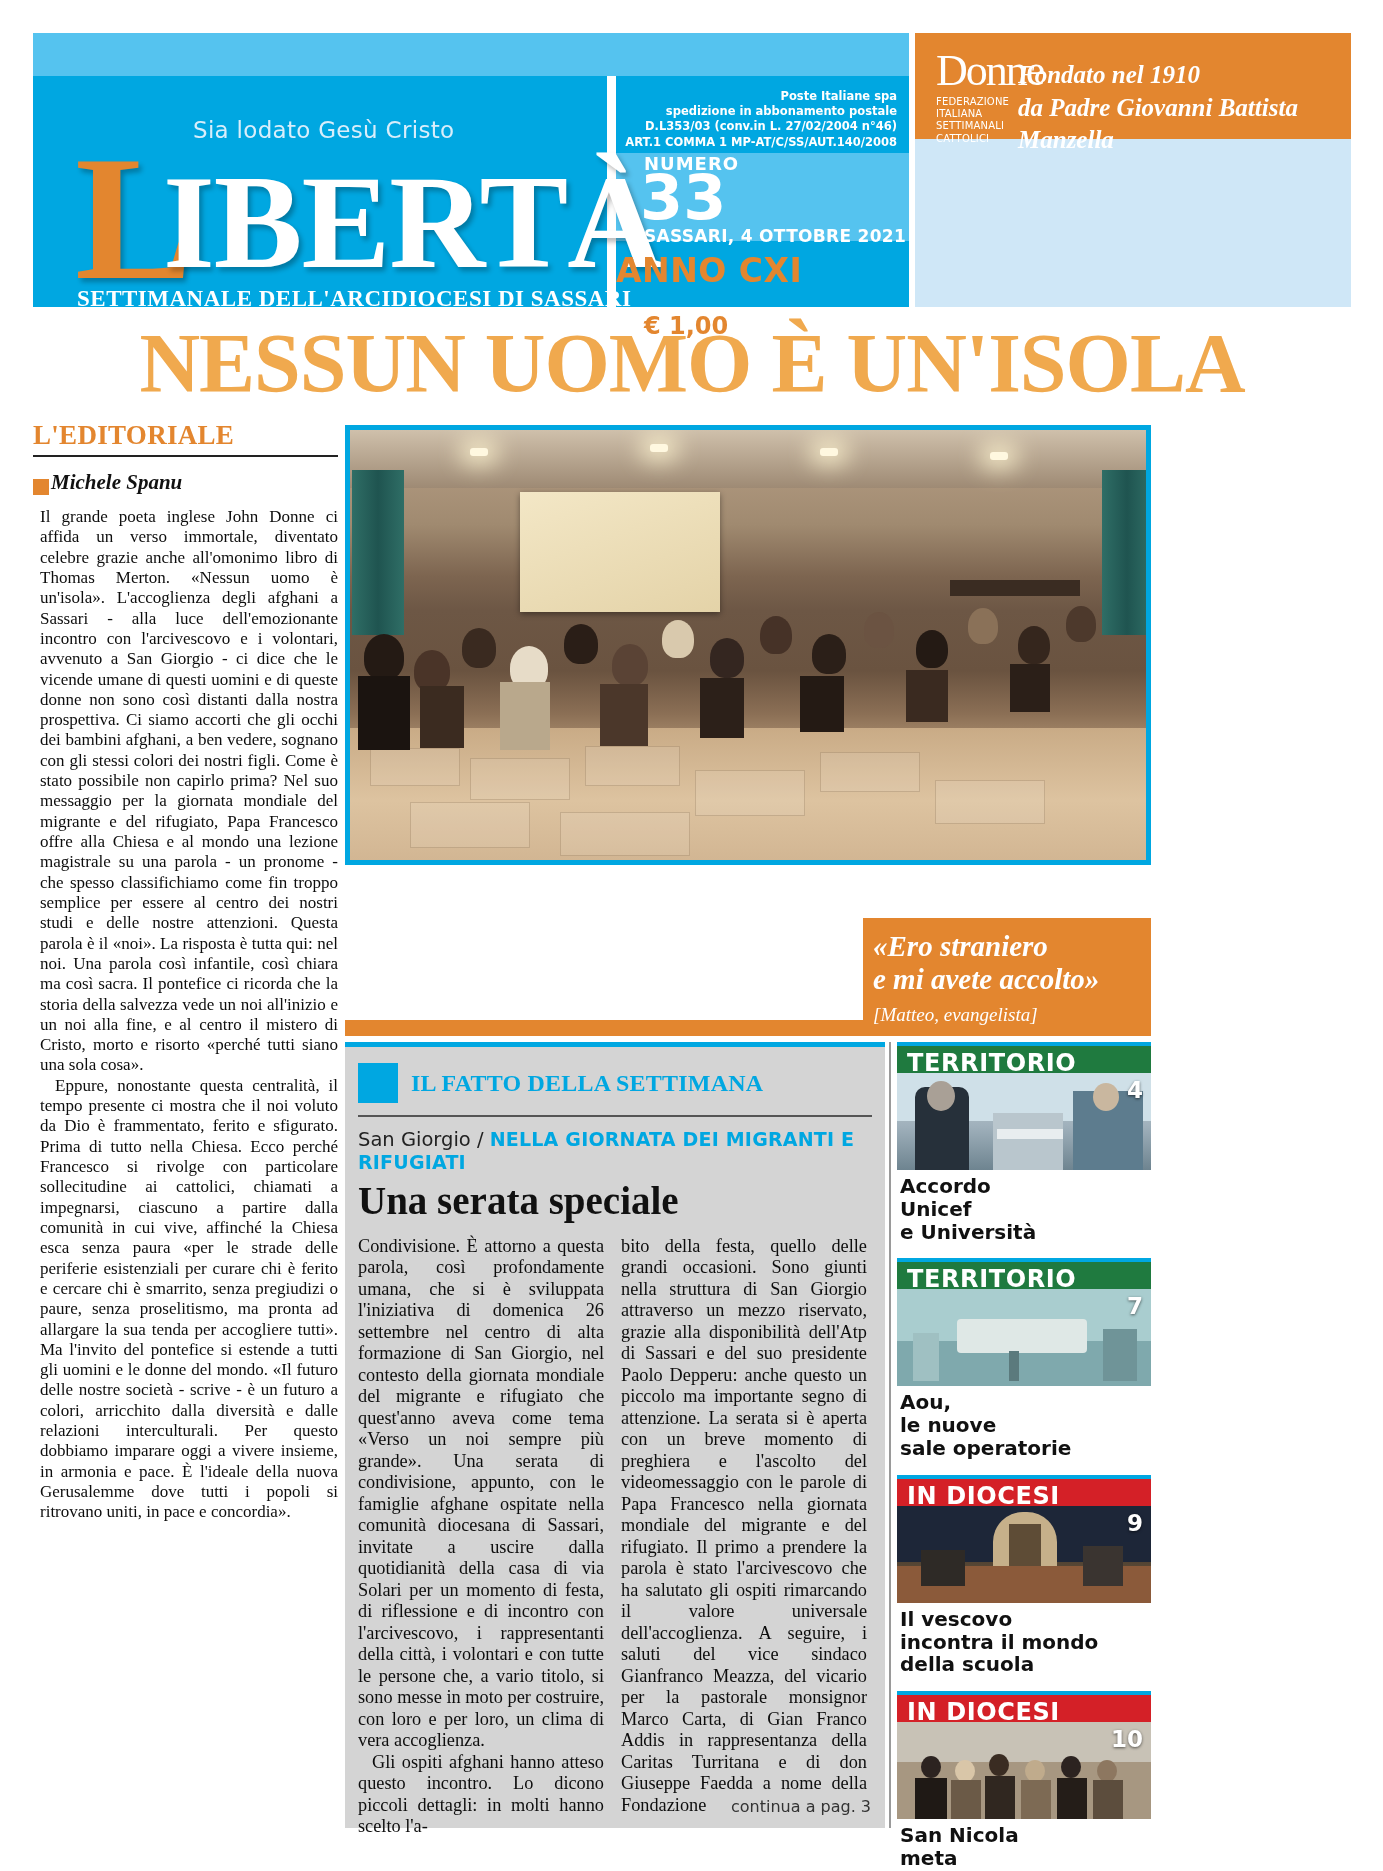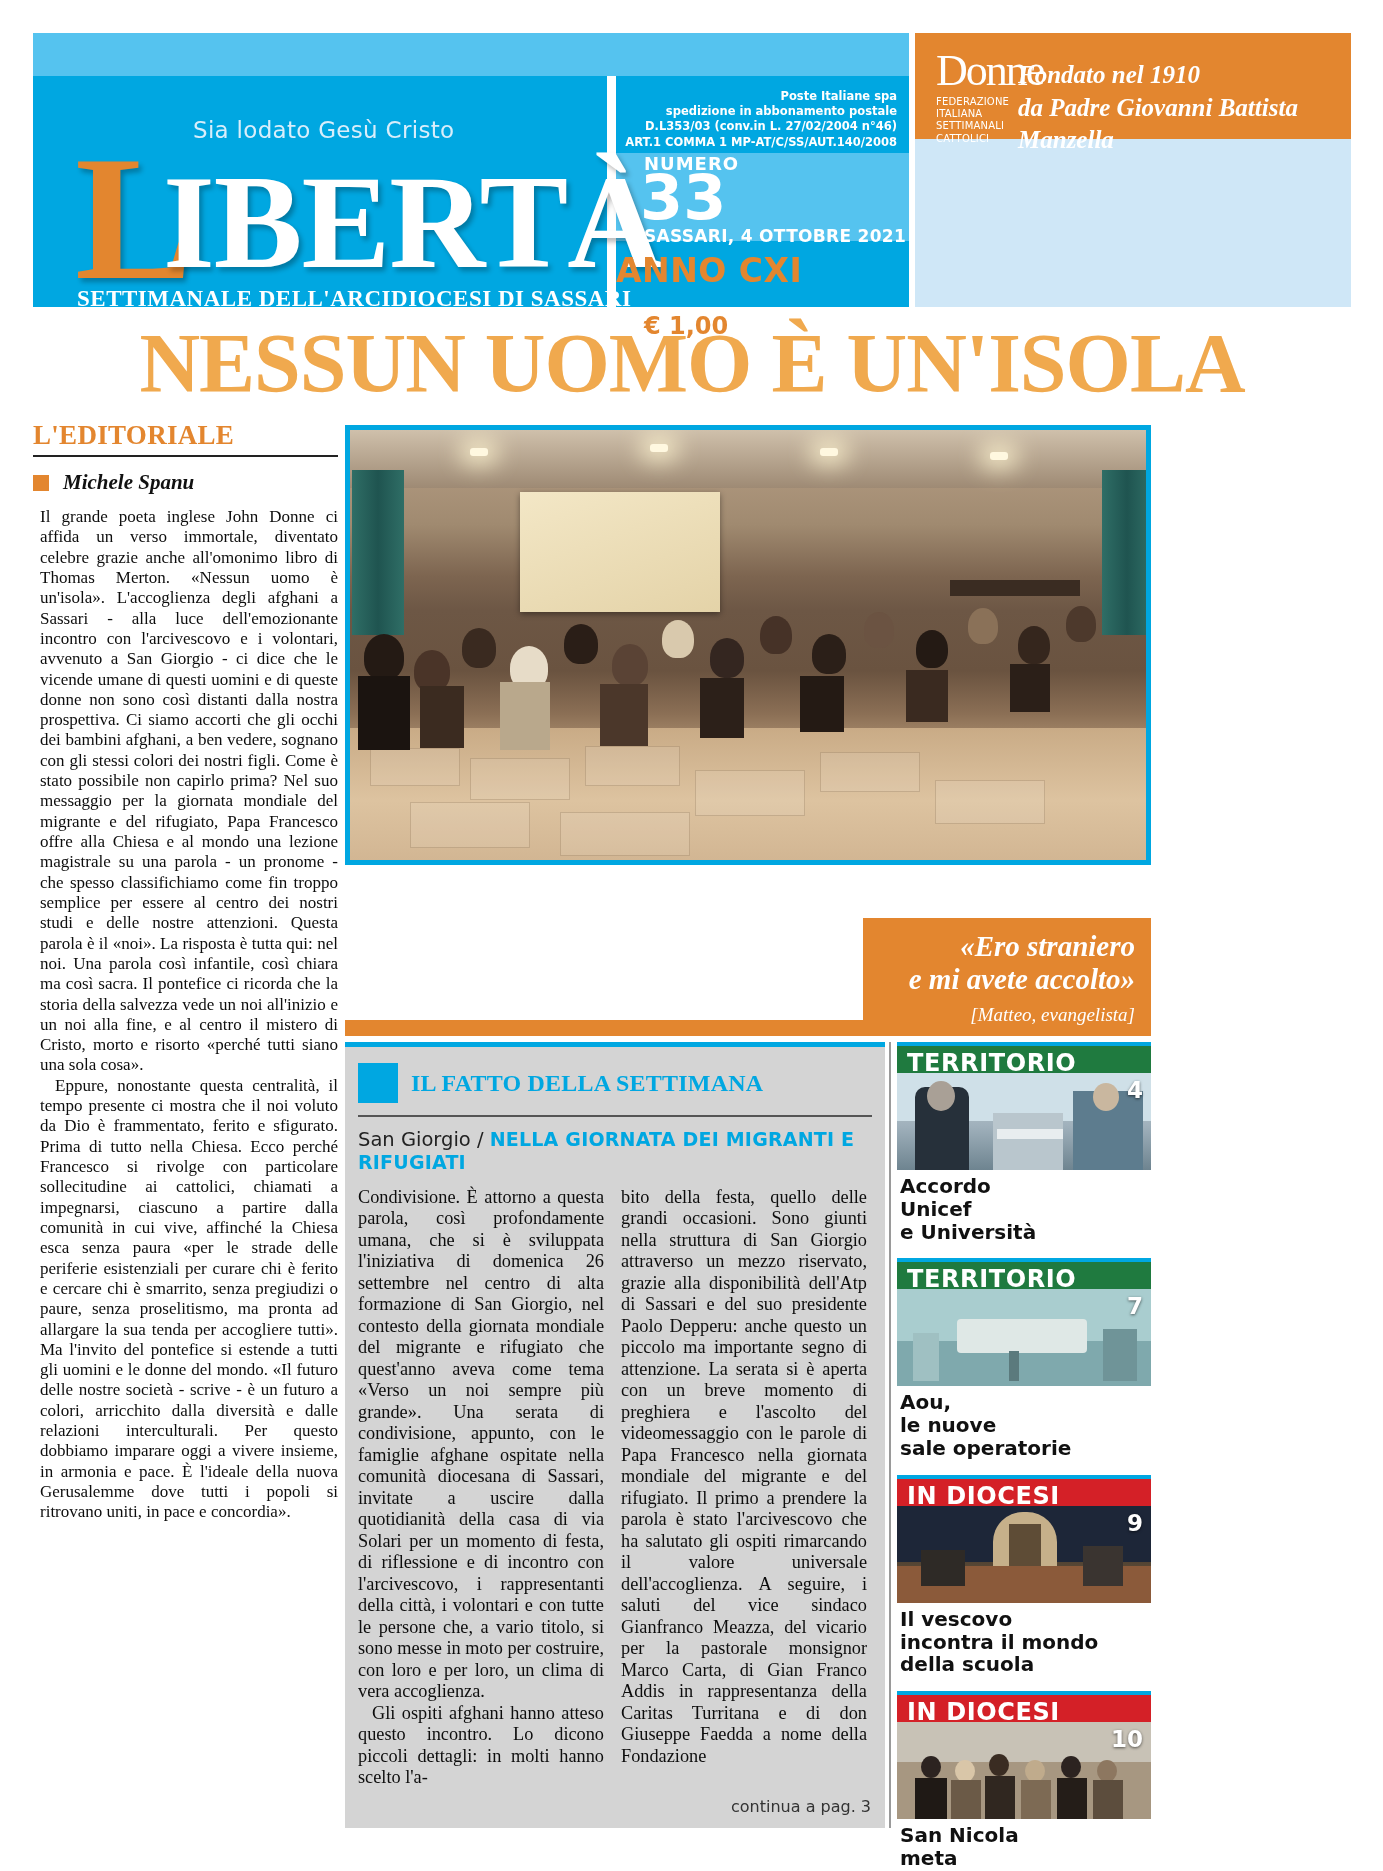--- a/index.html
+++ b/index.html
@@ -103,21 +103,21 @@
     text-align:center;
   }
 
   
   .edit-col { position:absolute; left:33px; top:420px; width:305px; }
   .edit-kicker {
     font-family:"Liberation Serif", serif; font-weight:700; font-size:27px;
     color:#e3862f; letter-spacing:.3px; margin-bottom:4px;
   }
   .edit-rule { width:305px; height:2px; background:#222; margin-bottom:13px; }
-  .edit-author { display:flex; align-items:center; gap:14px; margin-bottom:12px; }
+  .edit-author { display:flex; align-items:flex-end; gap:2px; margin-bottom:12px; }
   .edit-sq { width:16px; height:16px; background:#e3862f; flex:none; }
   .edit-author-name {
     font-family:"Liberation Serif", serif; font-style:italic; font-weight:700;
     font-size:21px; color:#111;
   }
   .edit-body {
     font-family:"Liberation Serif", serif; font-size:17px; line-height:1.195;
     color:#0d0d0d; text-align:justify; hyphens:auto;margin-left:7px;
   }
   .edit-body p { text-indent:15px; }
@@ -141,21 +141,21 @@
   .ph-floor { position:absolute; left:0; bottom:0; width:100%; height:132px;
       background:linear-gradient(180deg,#c9ab86,#ddc3a0 55%,#d2b693);}
   .ph-tile { position:absolute; background:rgba(255,255,255,.10); border:1px solid rgba(120,90,60,.25); }
   .ph-crowd { position:absolute; left:0; top:168px; width:100%; height:175px; }
   .ph-head { position:absolute; border-radius:50% 50% 42% 42%; }
   .ph-table { position:absolute; left:600px; top:150px; width:130px; height:16px;
       background:#3a2c22; }
 
   .photo-caption {
     position:absolute; left:863px; top:918px; width:288px; height:118px;
-    background:#e3862f; color:#ffffff; text-align:right;
+    background:#e3862f; color:#ffffff; text-align:left;
     padding:12px 16px 10px 10px;
     font-family:"Liberation Serif", serif;
   }
   .photo-caption .cap-line {
     font-style:italic; font-weight:700; font-size:29px; line-height:1.14;
   }
   .photo-caption .cap-src {
     font-style:italic; font-size:19px; margin-top:8px;
   }
   .cap-orangebar { position:absolute; left:345px; top:1020px; width:806px; height:16px; background:#e3862f; }
@@ -347,20 +347,21 @@
   <div class="article">
     <div class="art-head">
       <span class="art-sq"></span>
       <span class="art-section">IL FATTO DELLA SETTIMANA</span>
     </div>
     <div class="art-rule"></div>
     <div class="art-kicker">
       <span>San Giorgio /</span>
       <span class="k-b">NELLA GIORNATA DEI MIGRANTI E RIFUGIATI</span>
     </div>
+    <div class="art-title">Una serata speciale</div>
     <div class="art-cols">
       <div class="art-col">
         <p>Condivisione. È attorno a questa parola, così profondamente umana, che si è sviluppata l'iniziativa di domenica 26 settembre nel centro di alta formazione di San Giorgio, nel contesto della giornata mondiale del migrante e rifugiato che quest'anno aveva come tema «Verso un noi sempre più grande». Una serata di condivisione, appunto, con le famiglie afghane ospitate nella comunità diocesana di Sassari, invitate a uscire dalla quotidianità della casa di via Solari per un momento di festa, di riflessione e di incontro con l'arcivescovo, i rappresentanti della città, i volontari e con tutte le persone che, a vario titolo, si sono messe in moto per costruire, con loro e per loro, un clima di vera accoglienza.</p>
         <p>Gli ospiti afghani hanno atteso questo incontro. Lo dicono piccoli dettagli: in molti hanno scelto l'a-</p>
       </div>
       <div class="art-col">
         <p>bito della festa, quello delle grandi occasioni. Sono giunti nella struttura di San Giorgio attraverso un mezzo riservato, grazie alla disponibilità dell'Atp di Sassari e del suo presidente Paolo Depperu: anche questo un piccolo ma importante segno di attenzione. La serata si è aperta con un breve momento di preghiera e l'ascolto del videomessaggio con le parole di Papa Francesco nella giornata mondiale del migrante e del rifugiato. Il primo a prendere la parola è stato l'arcivescovo che ha salutato gli ospiti rimarcando il valore universale dell'accoglienza. A seguire, i saluti del vice sindaco Gianfranco Meazza, del vicario per la pastorale monsignor Marco Carta, di Gian Franco Addis in rappresentanza della Caritas Turritana e di don Giuseppe Faedda a nome della Fondazione</p>
       </div>
     </div>
     <div class="art-continua">continua a pag. 3</div>

